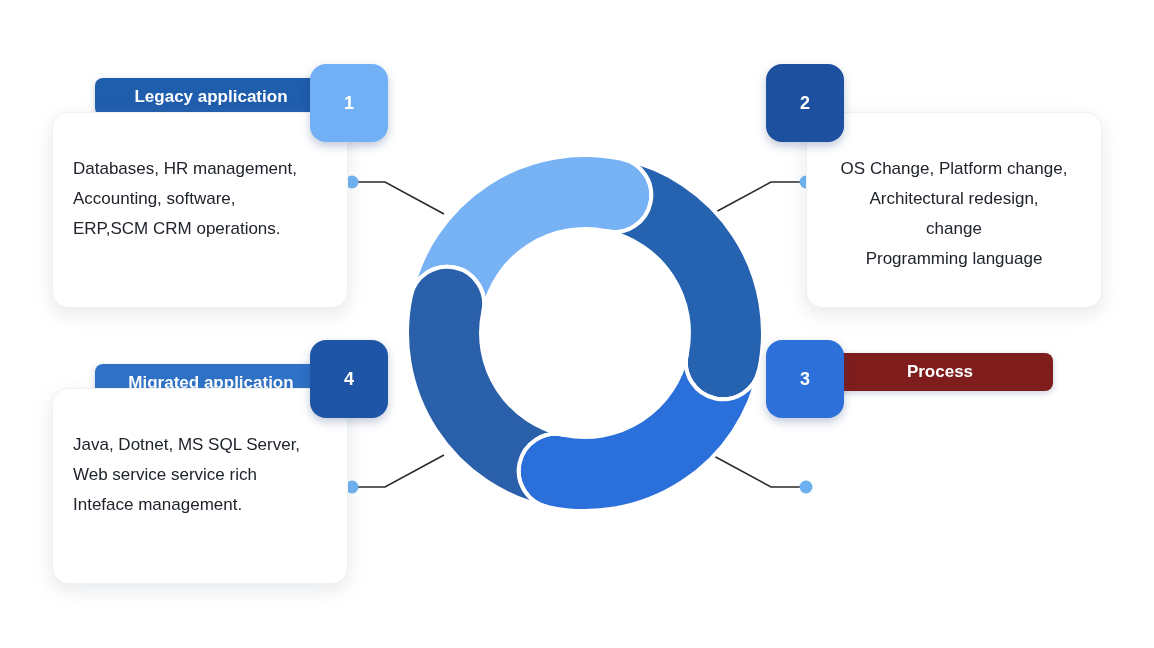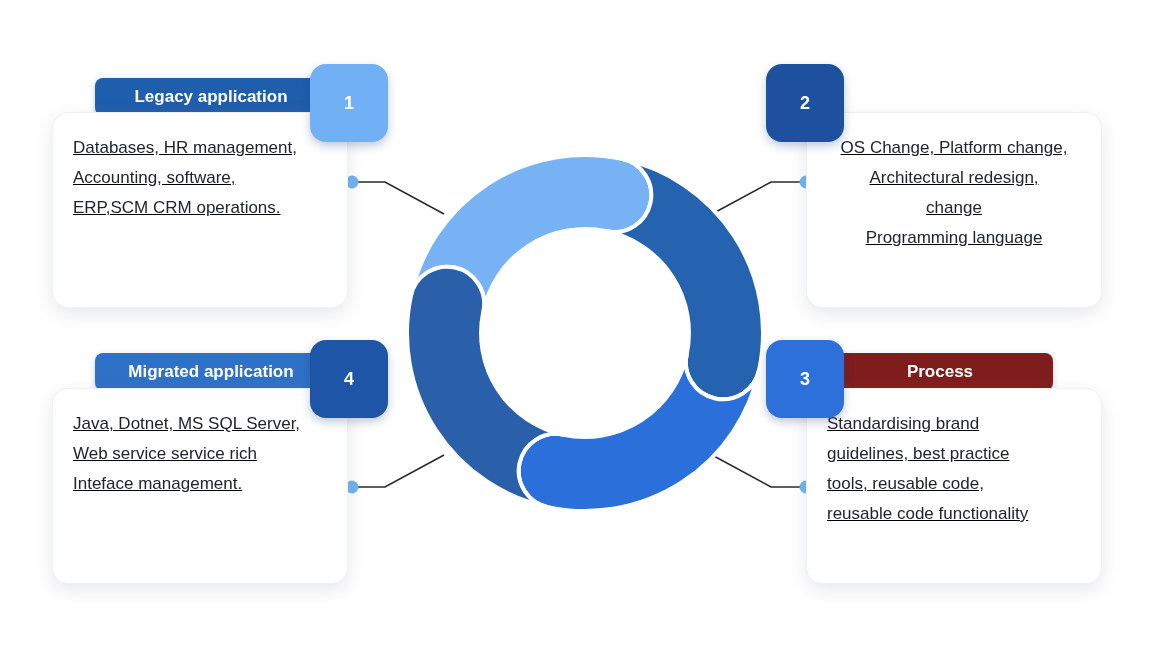--- a/index.html
+++ b/index.html
@@ -4,21 +4,21 @@
 <style>
   html,body{margin:0;padding:0;background:#ffffff;}
   body{font-family:"Liberation Sans", sans-serif;}
   .canvas{position:relative;width:1154px;height:648px;background:#ffffff;overflow:hidden;}
   .diagram-svg{position:absolute;left:0;top:0;z-index:1;}
   .group{position:absolute;z-index:2;width:336px;height:340px;pointer-events:none;}
   .panel{
     position:absolute;width:296px;height:196px;background:#ffffff;
     border:1px solid #f1f1f1;border-radius:16px;z-index:2;
     box-shadow:0 6px 18px rgba(140,150,160,.22);
-    box-sizing:border-box;padding:20px 20px;text-decoration:underline;
+    box-sizing:border-box;padding:41px 20px;
   }
   .panel .line{
     font-size:17px;line-height:30px;color:#20242c;font-weight:500;
     white-space:nowrap;
   }
   .ribbon{
     position:absolute;height:38px;z-index:1;color:#ffffff;
     font-size:17px;font-weight:bold;line-height:38px;text-align:center;
     box-shadow:0 2px 6px rgba(30,60,120,.25);
   }
@@ -35,21 +35,21 @@
   .g2{left:766px;top:64px;}
   .g3{left:766px;top:340px;}
   .g4{left:52px;top:340px;}
   .g1 .panel{left:0;top:48px;}
   .g2 .panel{left:40px;top:48px;text-align:center;}
   .g3 .panel{left:40px;top:48px;}
   .g4 .panel{left:0;top:48px;}
   .g1 .ribbon{left:43px;top:14px;width:232px;}
   .g2 .ribbon{left:61px;top:14px;width:226px;}
   .g3 .ribbon{left:61px;top:13px;width:226px;}
-  .g4 .ribbon{left:43px;top:13px;width:232px;}
+  .g4 .ribbon{left:43px;top:24px;width:232px;text-decoration:underline;}
   .g1 .num{left:258px;top:0;}
   .g2 .num{left:0;top:0;}
   .g3 .num{left:0;top:0;}
   .g4 .num{left:258px;top:0;}
 </style>
 </head>
 <body>
 
 <div class="canvas">
 
@@ -91,26 +91,20 @@
     </div>
     <div class="num" style="background: rgb(29, 81, 160);">
       <span>2</span>
     </div>
   </div>
 
   <div class="group g3">
     <div class="ribbon round-right" style="background: #7f1d1d;">
       <span>Process</span>
     </div>
-    <div class="panel">
-      <div class="line">Standardising brand</div>
-      <div class="line">guidelines, best practice</div>
-      <div class="line">tools, reusable code,</div>
-      <div class="line">reusable code functionality</div>
-    </div>
     <div class="num" style="background: rgb(46, 112, 217);">
       <span>3</span>
     </div>
   </div>
 
   <div class="group g4">
     <div class="ribbon round-left" style="background: rgb(46, 113, 198);">
       <span>Migrated application</span>
     </div>
     <div class="panel">

